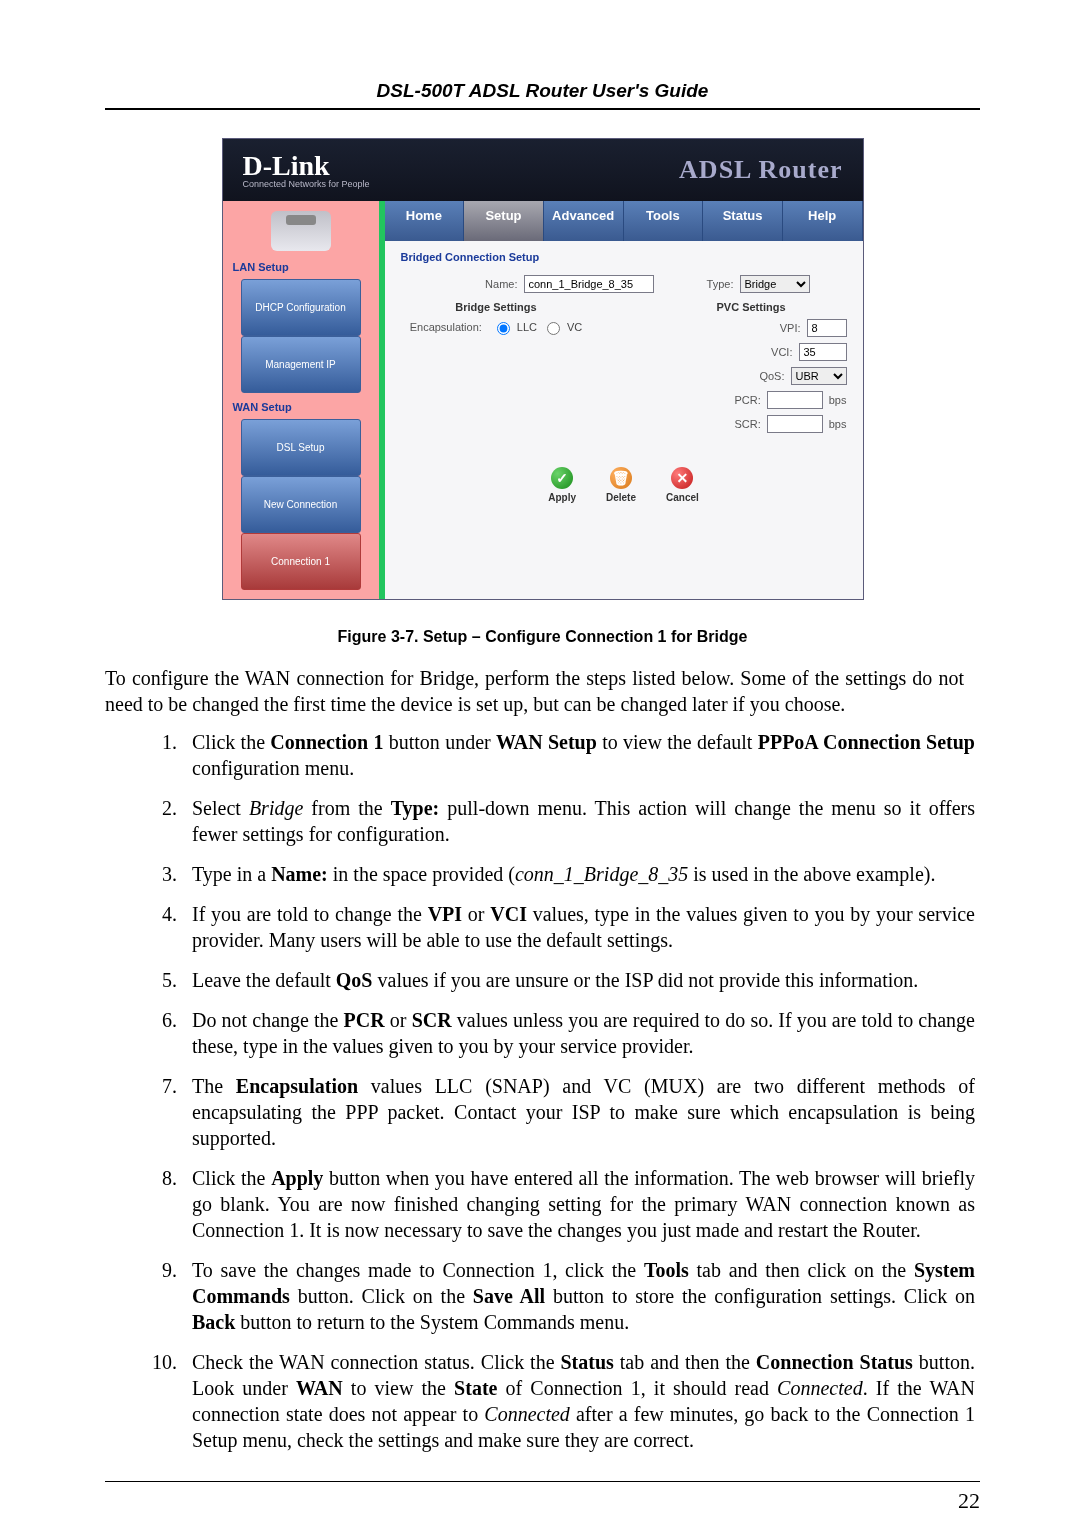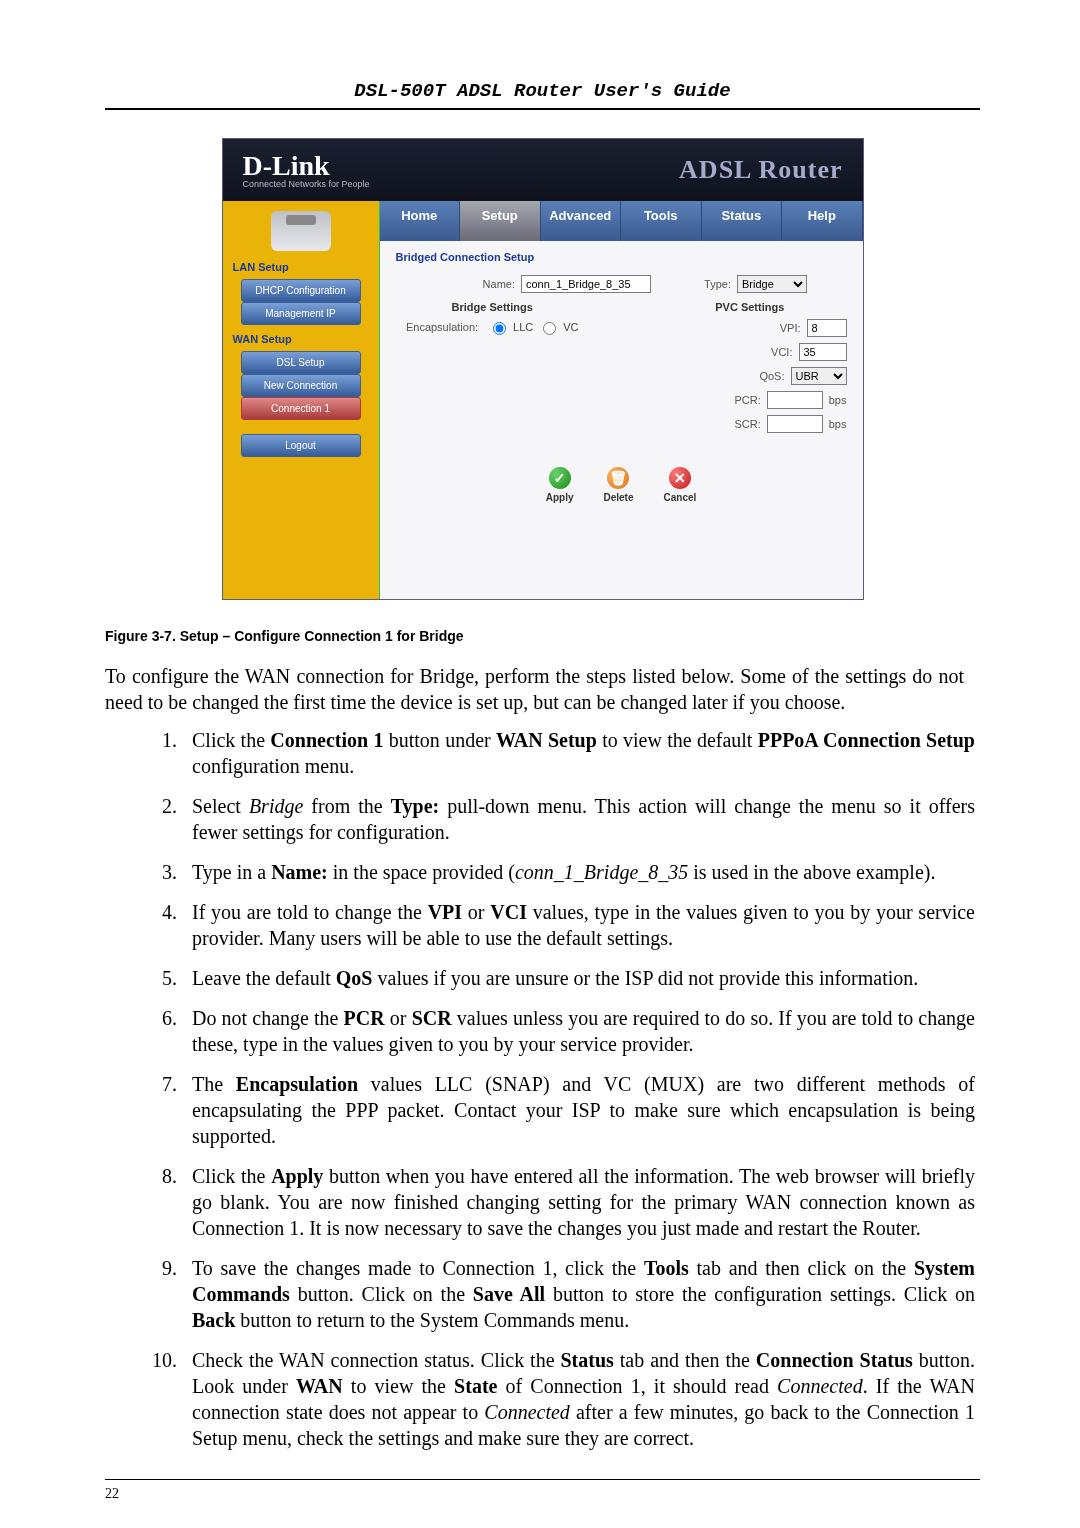--- a/index.html
+++ b/index.html
@@ -10,21 +10,21 @@
     color: #000;
     width: 1080px;
   }
   .page {
     width: 1080px;
     padding: 80px 100px 60px 105px;
     box-sizing: border-box;
   }
   .doc-header {
     text-align: center;
-    font-family: Liberation Mono, monospace;
+    font-family: Liberation Sans, sans-serif;
     font-weight: bold;
     font-style: italic;
     font-size: 19px;
     padding-bottom: 6px;
   }
   .header-rule {
     border: none;
     border-top: 2px solid #000;
     margin: 0 0 28px 0;
   }
@@ -75,23 +75,23 @@
     color: #a8aacc;
     letter-spacing: 1px;
   }
   .ss-body {
     display: flex;
     height: calc(100% - 62px);
     background: #f6f6f8;
   }
   .ss-sidebar {
     width: 140px;
-    background: #eab308;
+    background: #fca5a5;
     padding: 10px 8px;
-    border-right: 1px solid #22c55e;
+    border-right: 6px solid #22c55e;
   }
   .ss-sidebar-icon {
     width: 60px;
     height: 40px;
     margin: 0 auto 10px auto;
     background: linear-gradient(#c0c0c8, #e8e8ee);
     border-radius: 6px;
     position: relative;
   }
   .ss-sidebar-icon::after {
@@ -104,21 +104,21 @@
   .ss-side-label {
     color: #1a3a9a;
     font-weight: bold;
     font-size: 11px;
     margin: 8px 0 6px 2px;
   }
   .ss-side-btn {
     display: block;
     margin: 0 auto;
     width: 118px;
-    padding: 5px 0;
+    padding: 22px 0;
     text-align: center;
     color: #fff;
     font-size: 10px;
     border: 1px solid #3b5f9a;
     background: linear-gradient(#7aa0d8, #355c9a);
     border-radius: 3px;
     cursor: pointer;
   }
   .ss-side-btn.red {
     border: 1px solid #b03a3a;
@@ -235,23 +235,24 @@
     justify-content: center;
     color: #fff;
     font-size: 14px;
     font-weight: bold;
   }
   .ic-apply  { background: radial-gradient(circle at 30% 30%, #6ad46a, #188a18); }
   .ic-delete { background: radial-gradient(circle at 30% 30%, #ffb060, #d87818); }
   .ic-cancel { background: radial-gradient(circle at 30% 30%, #ff7a7a, #c21818); }
 
   .figure-caption {
+    text-align: center;
     font-family: Arial, Helvetica, sans-serif;
     font-weight: bold;
-    font-size: 14px;
+    font-size: 16px;
     margin: 8px 0 20px 0;
   }
   .body-text {
     font-size: 20px;
     line-height: 1.28;
     text-align: justify;
     margin: 0 16px 12px 0;
   }
   ol.steps {
     font-size: 20px;
@@ -263,22 +264,22 @@
     text-align: justify;
     margin-bottom: 14px;
     padding-left: 10px;
   }
   .footer-rule {
     border: none;
     border-top: 1.5px solid #000;
     margin: 28px 0 6px 0;
   }
   .page-number {
-    text-align: left;
-    font-size: 14px;
+    text-align: right;
+    font-size: 22px;
   }
 </style>
 </head>
 <body>
 
 <div class="page">
 
   <div class="doc-header">DSL-500T ADSL Router User's Guide</div>
   <hr class="header-rule">
 

